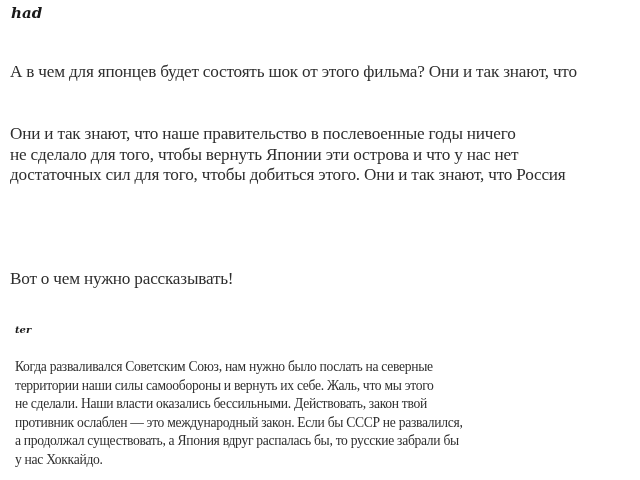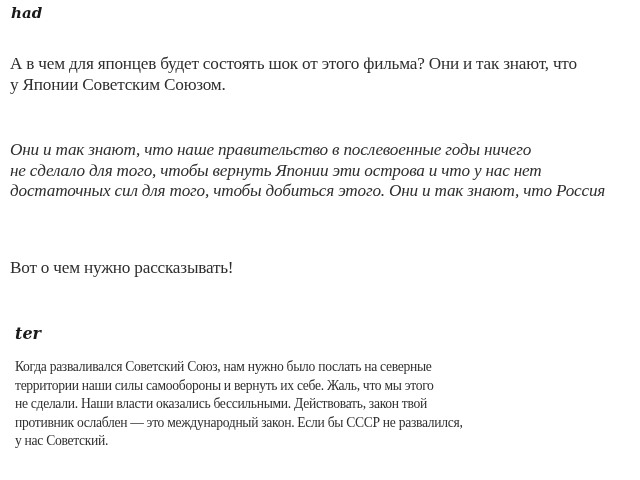--- a/index.html
+++ b/index.html
@@ -4,49 +4,49 @@
   <style>
     html, body { margin:0; padding:0; background:#ffffff; }
     body { width:640px; height:480px; overflow:hidden; position:relative; color:#2b2b2b; }
     .block { position:absolute; left:0; }
     .author { font-family:"DejaVu Serif", serif; font-style:italic; font-weight:bold; color:#1a1a1a; }
     .p { font-family:"Liberation Serif", serif; color:#2e2e2e; margin:0; }
     .b1 { top:0; left:10px; width:625px; }
     .b1 .author { position:absolute; top:4px; left:1px; font-size:15px; }
     .b1 .p { position:absolute; left:0; font-size:17.2px; line-height:20.5px; letter-spacing:-0.2px; }
     .b2 { top:318px; left:15px; width:430px; }
-    .b2 .author { position:absolute; top:6px; left:0; font-size:16px; }
+    .b2 .author { position:absolute; top:6px; left:0; font-size:10px; }
     .b2 .p { position:absolute; left:0; font-size:13.6px; line-height:18.5px; letter-spacing:-0.3px; color:#2f2f2f; }
     .line { display:block; white-space:nowrap; }
   </style>
 </head>
 <body>
 
 <div class="block b1">
   <div class="author">had</div>
 
-  <div class="p" style="top:54px;">
+  <div class="p" style="top:62px;text-align:center;">
     <span class="line">А в чем для японцев будет состоять шок от этого фильма? Они и так знают, что</span>
-    <span class="line">у Японии Советским Союзом.</span>
   </div>
 
-  <div class="p" style="top:140px;font-style:italic;">
+  <div class="p" style="top:124px;">
     <span class="line">Они и так знают, что наше правительство в послевоенные годы ничего</span>
     <span class="line">не сделало для того, чтобы вернуть Японии эти острова и что у нас нет</span>
     <span class="line">достаточных сил для того, чтобы добиться этого. Они и так знают, что Россия</span>
   </div>
 
-  <div class="p" style="top:258px;">
+  <div class="p" style="top:269px;">
     <span class="line">Вот о чем нужно рассказывать!</span>
   </div>
 </div>
 
 <div class="block b2">
   <div class="author">ter</div>
 
   <div class="p" style="top:40px;">
-    <span class="line">Когда разваливался Советский Союз, нам нужно было послать на северные</span>
+    <span class="line">Когда разваливался Советским Союз, нам нужно было послать на северные</span>
     <span class="line">территории наши силы самообороны и вернуть их себе. Жаль, что мы этого</span>
     <span class="line">не сделали. Наши власти оказались бессильными. Действовать, закон твой</span>
     <span class="line">противник ослаблен — это международный закон. Если бы СССР не развалился,</span>
-    <span class="line">у нас Советский.</span>
+    <span class="line">а продолжал существовать, а Япония вдруг распалась бы, то русские забрали бы</span>
+    <span class="line">у нас Хоккайдо.</span>
   </div>
 </div>
 
 </body></html>

